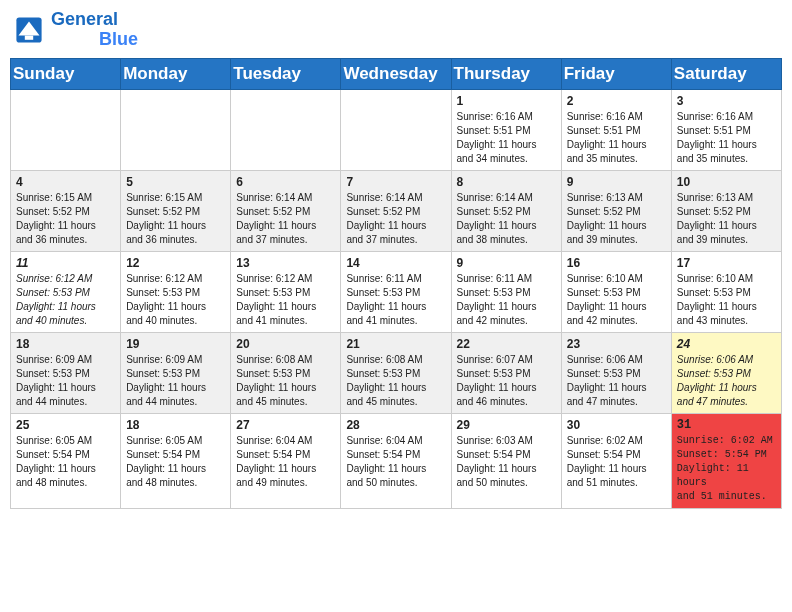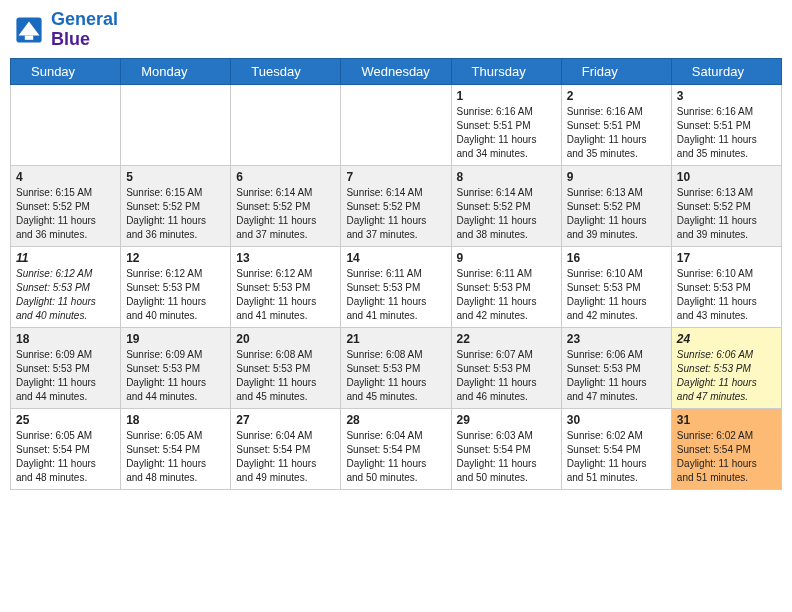--- a/index.html
+++ b/index.html
@@ -50,23 +50,23 @@
     }
     .calendar {
       width: 100%;
       border-collapse: collapse;
       border: 1px solid #ccc;
     }
     .calendar th {
       background-color: #2575c4;
       color: #fff;
       text-align: left;
-      padding: 5px 20px;
-      font-size: 13px;
-      font-weight: normal;
+      padding: 5px 2px;
+      font-size: 17px;
+      font-weight: bold;
       border: 1px solid #1a5fa0;
     }
     .calendar td {
       vertical-align: top;
       border: 1px solid #ccc;
       padding: 4px 5px;
       font-size: 10.5px;
       color: #222;
       width: calc(100% / 7);
       height: 80px;
@@ -98,21 +98,21 @@
 <div class="header">
   <div class="logo">
     <svg class="logo-icon" viewBox="0 0 40 40" xmlns="http://www.w3.org/2000/svg">
       <rect x="2" y="2" width="36" height="36" rx="4" fill="#1a6abf"></rect>
       <polygon points="20,8 35,28 5,28" fill="white"></polygon>
       <rect x="14" y="28" width="12" height="6" fill="white"></rect>
     </svg>
     <div>
       <div class="logo-text">
         <span>General</span><br>
-        <span style="color:#4c1d95;">Blue</span>
+        <span style="color:#3b82f6;margin-left:48px;">Blue</span>
       </div>
     </div>
   </div>
   <div class="title-block">
     <div class="month-title"></div>
     <div class="location"></div>
   </div>
 </div>
 
 <table class="calendar">
@@ -344,21 +344,21 @@
 Daylight: 11 hours
 and 50 minutes.</div>
         </td>
         <td style="background: rgb(255, 255, 255);">
           <div class="day-number">30</div>
           <div class="cell-info" style="white-space: pre-line;">Sunrise: 6:02 AM
 Sunset: 5:54 PM
 Daylight: 11 hours
 and 51 minutes.</div>
         </td>
-        <td style="background: #fdba74;">
+        <td style="background: #ef4444; font-family: Liberation Mono, monospace;">
           <div class="day-number">31</div>
           <div class="cell-info" style="white-space: pre-line;">Sunrise: 6:02 AM
 Sunset: 5:54 PM
 Daylight: 11 hours
 and 51 minutes.</div>
         </td>
       </tr>
     </tbody>
 </table>
 

